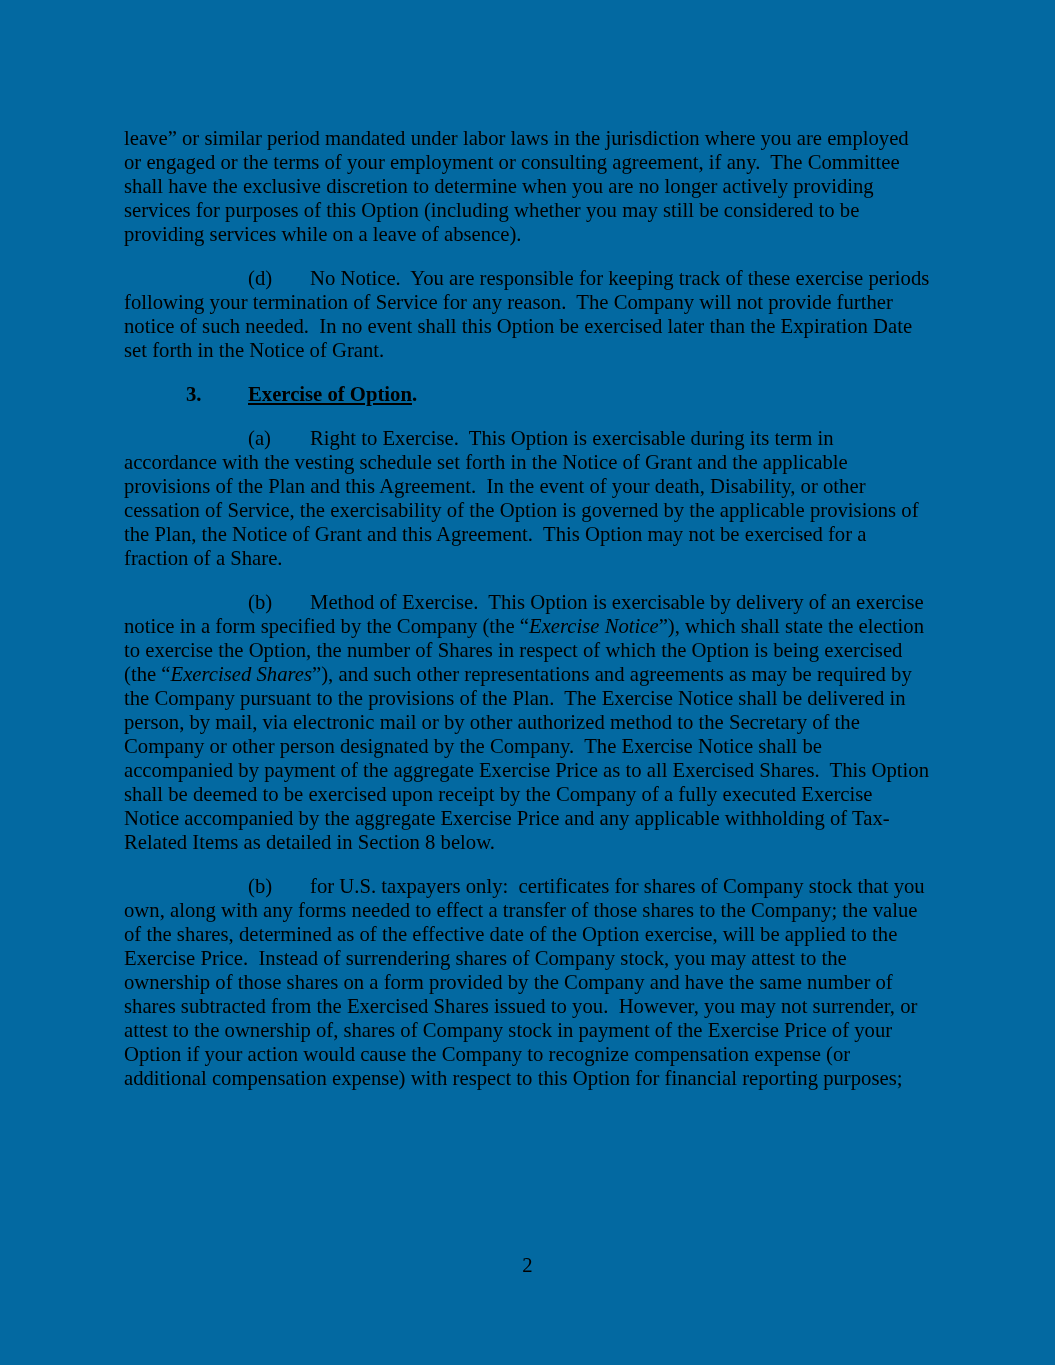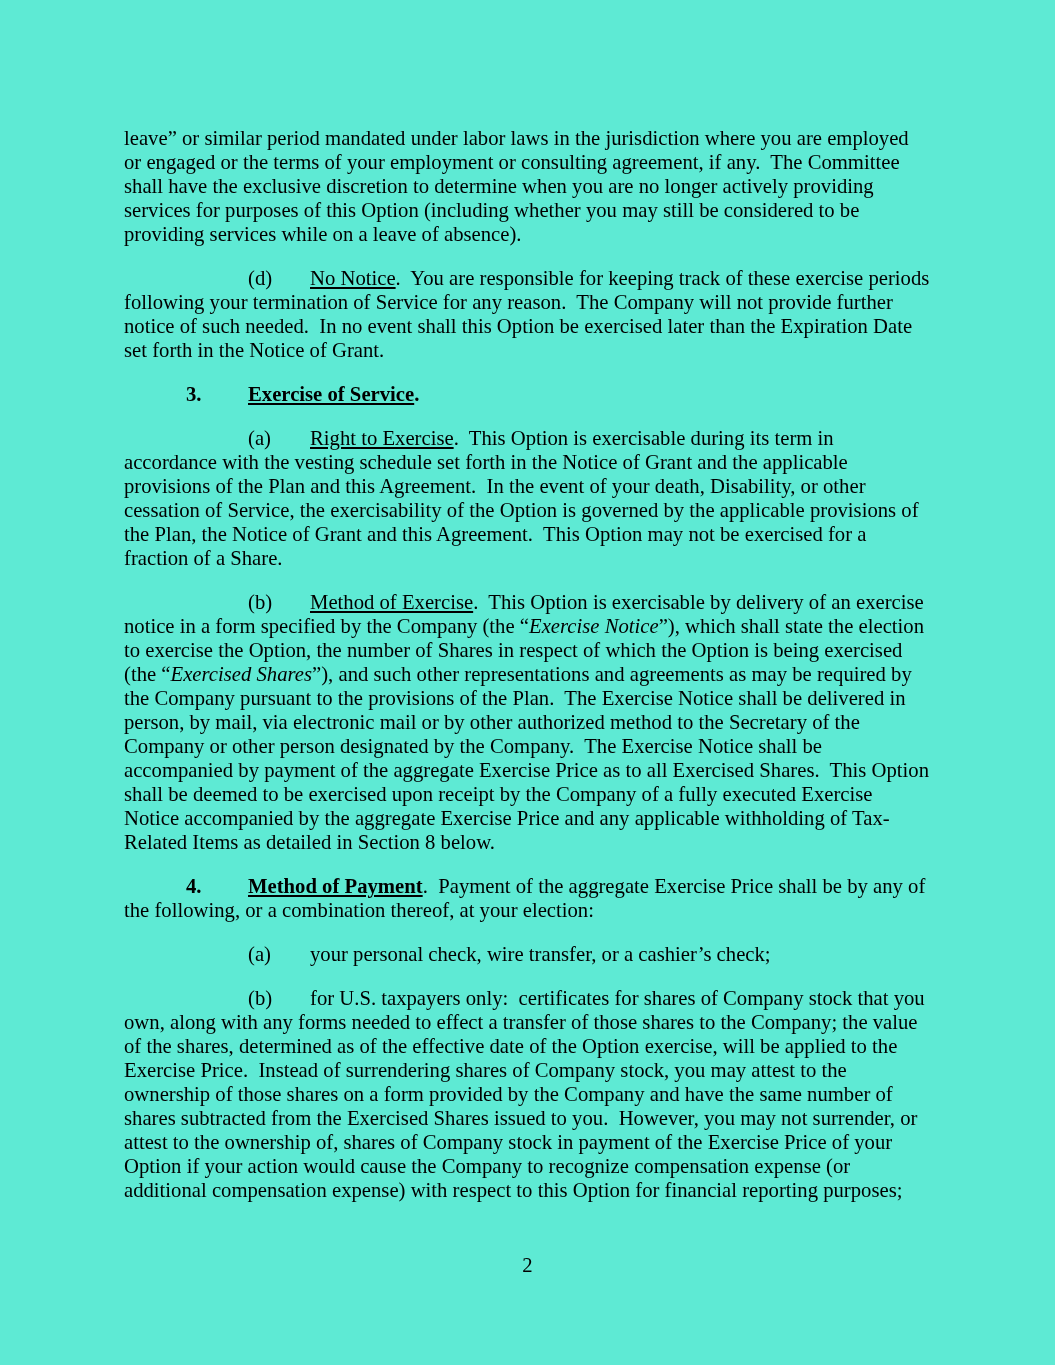--- a/index.html
+++ b/index.html
@@ -4,21 +4,21 @@
 <style>
   html, body {
     margin: 0;
     padding: 0;
     background: #ffffff;
   }
   .page {
     position: relative;
     width: 1055px;
     height: 1365px;
-    background: #5eead4;
+    background: #0369a1;
     color: #000000;
     font-family: "Liberation Serif", "DejaVu Serif", serif;
     font-size: 20.7px;
     line-height: 24px;
     overflow: hidden;
   }
   .content {
     position: absolute;
     left: 124px;
     top: 126px;
@@ -36,21 +36,20 @@
   .sub {
     width: 186px;
     padding-left: 124px;
   }
   .head {
     width: 124px;
     padding-left: 62px;
     font-weight: bold;
   }
   .u {
-    text-decoration: underline;
     text-align: center;
   }
   .bu {
     font-weight: bold;
     text-decoration: underline;
   }
   .b {
     font-weight: bold;
   }
   .bi {
@@ -68,28 +67,26 @@
 </head>
 <body>
 
 <div class="page">
   <div class="content">
 
     <p class="para"><span>leave” or similar period mandated under labor laws in the jurisdiction where you are employed or engaged or the terms of your employment or consulting agreement, if any.  The Committee shall have the exclusive discretion to determine when you are no longer actively providing services for purposes of this Option (including whether you may still be considered to be providing services while on a leave of absence).</span></p>
 
     <p class="para"><span class="ind sub">(d)</span><span class="u">No Notice</span><span>.  You are responsible for keeping track of these exercise periods following your termination of Service for any reason.  The Company will not provide further notice of such needed.  In no event shall this Option be exercised later than the Expiration Date set forth in the Notice of Grant.</span></p>
 
-    <p class="para"><span class="ind head">3.</span><span class="bu">Exercise of Service</span><span class="b">.</span></p>
+    <p class="para"><span class="ind head">3.</span><span class="bu">Exercise of Option</span><span class="b">.</span></p>
 
     <p class="para"><span class="ind sub">(a)</span><span class="u">Right to Exercise</span><span>.  This Option is exercisable during its term in accordance with the vesting schedule set forth in the Notice of Grant and the applicable provisions of the Plan and this Agreement.  In the event of your death, Disability, or other cessation of Service, the exercisability of the Option is governed by the applicable provisions of the Plan, the Notice of Grant and this Agreement.  This Option may not be exercised for a fraction of a Share.</span></p>
 
     <p class="para"><span class="ind sub">(b)</span><span class="u">Method of Exercise</span><span>.  This Option is exercisable by delivery of an exercise notice in a form specified by the Company (the “</span><span class="bi">Exercise Notice</span><span>”), which shall state the election to exercise the Option, the number of Shares in respect of which the Option is being exercised (the “</span><span class="bi">Exercised Shares</span><span>”), and such other representations and agreements as may be required by the Company pursuant to the provisions of the Plan.  The Exercise Notice shall be delivered in person, by mail, via electronic mail or by other authorized method to the Secretary of the Company or other person designated by the Company.  The Exercise Notice shall be accompanied by payment of the aggregate Exercise Price as to all Exercised Shares.  This Option shall be deemed to be exercised upon receipt by the Company of a fully executed Exercise Notice accompanied by the aggregate Exercise Price and any applicable withholding of Tax-Related Items as detailed in Section 8 below.</span></p>
 
-    <p class="para"><span class="ind head">4.</span><span class="bu">Method of Payment</span><span>.  Payment of the aggregate Exercise Price shall be by any of the following, or a combination thereof, at your election:</span></p>
 
-    <p class="para"><span class="ind sub">(a)</span><span>your personal check, wire transfer, or a cashier’s check;</span></p>
 
     <p class="para"><span class="ind sub">(b)</span><span>for U.S. taxpayers only:  certificates for shares of Company stock that you own, along with any forms needed to effect a transfer of those shares to the Company; the value of the shares, determined as of the effective date of the Option exercise, will be applied to the Exercise Price.  Instead of surrendering shares of Company stock, you may attest to the ownership of those shares on a form provided by the Company and have the same number of shares subtracted from the Exercised Shares issued to you.  However, you may not surrender, or attest to the ownership of, shares of Company stock in payment of the Exercise Price of your Option if your action would cause the Company to recognize compensation expense (or additional compensation expense) with respect to this Option for financial reporting purposes;</span></p>
 
   </div>
 
   <div class="footer"><span>2</span></div>
 </div>
 
 </body></html>

